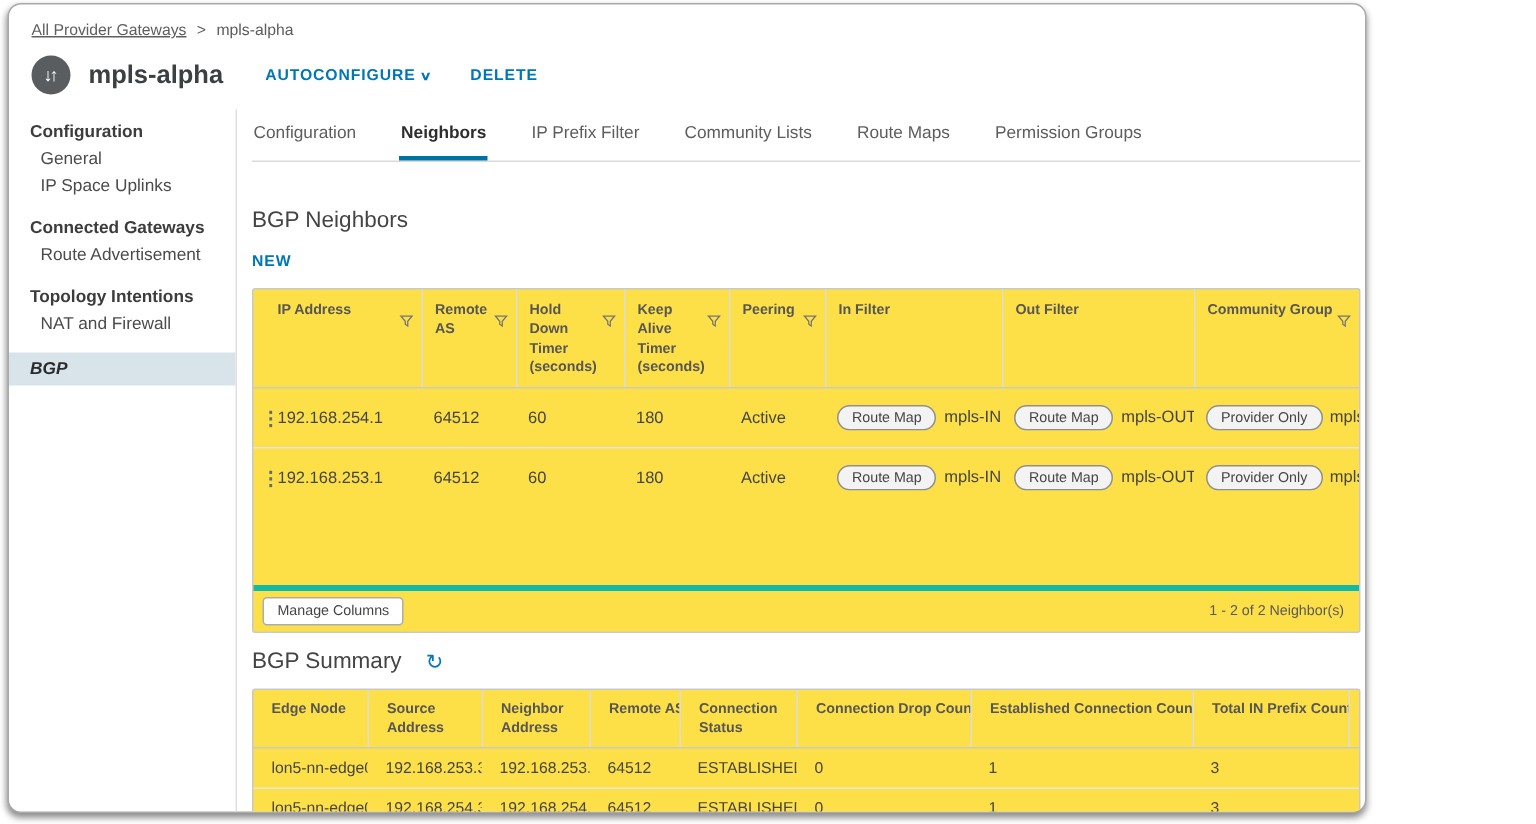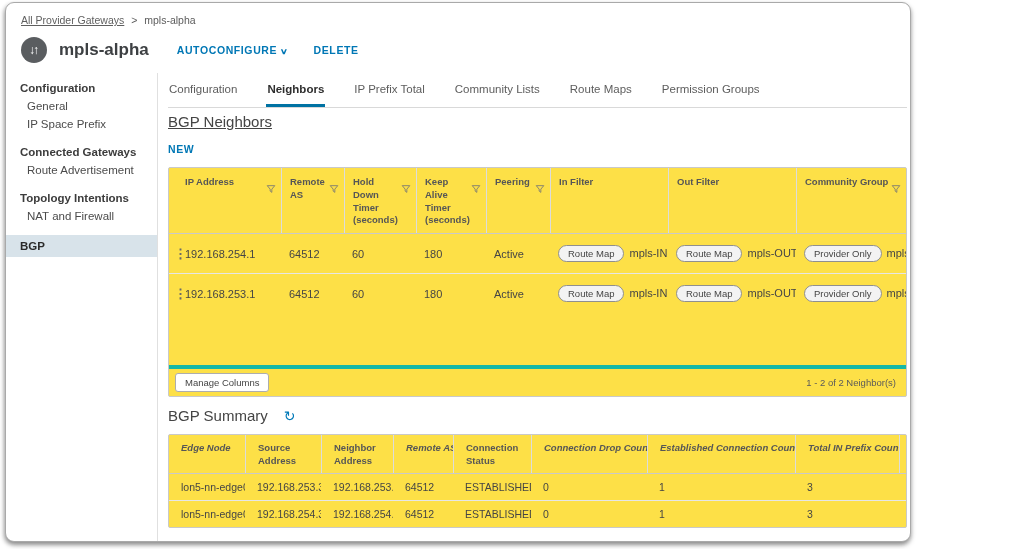--- a/index.html
+++ b/index.html
@@ -26,29 +26,29 @@
   .hdr-action.autoconf { margin-left:28px; }
   .hdr-action.delete { margin-left:26px; }
   .caret { font-size:8px; margin-left:4px; display:inline-block; transform:scaleX(1.4); }
   
   .body { flex:1; display:flex; margin-top:8px; min-height:0; }
   .sidebar { width:152px; border-right:1px solid #e0e0e0; padding-top:6px; flex-shrink:0; }
   .nav-item { font-size:11.5px; padding:3px 6px 3px 14px; color:#3c3c3c; cursor:pointer; }
   .nav-item.section { font-weight:bold; margin-top:10px; }
   .nav-item.section:first-child { margin-top:0; }
   .nav-item.child { padding-left:21px; color:#4b4b4b; }
-  .nav-item.selected { background:#d8e3ea; color:#2b2b2b; padding-top:5px; padding-bottom:5px; }
+  .nav-item.selected { background:#d8e3ea; color:#2b2b2b; padding-top:5px; padding-bottom:5px;font-style:italic; }
   .content { flex:1; padding:0 3px 0 10px; min-width:0; }
   
   .tabs { display:flex; border-bottom:1px solid #d9d9d9; padding-top:6px; }
   .tab { font-size:11.5px; color:#5d5d5d; padding:4px 1px 9px; margin-right:28px; cursor:pointer; border-bottom:3px solid transparent; }
   .tab.active { color:#2e2e2e; font-weight:bold; border-bottom-color:#0072a3; }
   
   .sec-heading { font-size:15px; color:#444; font-weight:normal; }
-  .h-neighbors { margin-top:5px;text-decoration:underline; }
+  .h-neighbors { margin-top:30px; }
   .new-link { display:inline-block; font-size:10.5px; font-weight:bold; letter-spacing:.6px; color:#0077b5; margin-top:13px; cursor:pointer; }
   .summary-head { display:flex; align-items:center; margin-top:10px; }
   .refresh-btn { margin-left:16px; color:#0079b8; font-size:14px; line-height:1; cursor:pointer; }
   
   .datagrid { border:1px solid #c9c9c9; border-radius:2px; margin-top:10px; background:#fde047; }
   .grid-header { display:grid; }
   .gh-cell { position:relative; font-size:9.5px; font-weight:bold; color:#565656; padding:8px 16px 6px 8px; line-height:1.35; border-left:1px solid #dcdcdc; min-height:40px; overflow:hidden; }
   .gh-cell:first-child { border-left:none; }
   .gh-cell .flt { position:absolute; right:5px; top:16px; cursor:pointer; }
   .grid-row { display:grid; border-top:1px solid #e6e6e6; align-items:center; }
@@ -62,21 +62,21 @@
   .t1 .gh-cell:first-child { padding-left:16px; }
   .t1 .grid-row { height:40px; }
   .cell-ip { display:flex; align-items:center; padding-left:5px; }
   .kebab { width:11px; font-size:13px; font-weight:bold; color:#6a6a6a; cursor:pointer; line-height:1; }
   .cell-ip .val { margin-left:0px; }
   .pill { display:inline-block; border:1px solid #8f8f8f; border-radius:10px; background:#f3f3f3; font-size:9.5px; color:#454545; padding:2px 9px; margin-right:5px; white-space:nowrap; }
   .t1-filler { height:52px; }
   
   .t2 .grid-header, .t2 .grid-row { grid-template-columns:76px 76px 72px 60px 78px 116px 148px 104px 1fr; }
   .t2 .gh-cell { padding:7px 4px 5px 12px; min-height:36px; }
-  .t2 .gh-cell .nw { white-space:nowrap; display:inline-block;font-style:italic; }
+  .t2 .gh-cell .nw { white-space:nowrap; display:inline-block; }
   .t2 .grid-row { height:27px; }
   .t2 .gcell { font-size:10.5px; padding-left:12px; }
 </style>
 </head>
 <body>
 
 <div class="card">
 
   <div class="topbar">
     <div class="breadcrumb">
@@ -90,34 +90,34 @@
       <span class="hdr-action autoconf"><span>AUTOCONFIGURE</span><span class="caret">∨</span></span>
       <span class="hdr-action delete">DELETE</span>
     </div>
   </div>
 
   <div class="body">
 
     <nav class="sidebar">
       <div class="nav-item section">Configuration</div>
       <div class="nav-item child">General</div>
-      <div class="nav-item child">IP Space Prefix</div>
+      <div class="nav-item child">IP Space Uplinks</div>
       <div class="nav-item section">Connected Gateways</div>
       <div class="nav-item child">Route Advertisement</div>
       <div class="nav-item section">Topology Intentions</div>
       <div class="nav-item child">NAT and Firewall</div>
       <div class="nav-item section selected">BGP</div>
     </nav>
 
     <div class="content">
 
       <div class="tabs">
         <div class="tab">Configuration</div>
         <div class="tab active">Neighbors</div>
-        <div class="tab">IP Prefix Total</div>
+        <div class="tab">IP Prefix Filter</div>
         <div class="tab">Community Lists</div>
         <div class="tab">Route Maps</div>
         <div class="tab">Permission Groups</div>
       </div>
 
       <h2 class="sec-heading h-neighbors">BGP Neighbors</h2>
       <span class="new-link">NEW</span>
 
       <div class="datagrid t1">
         <div class="grid-header">

